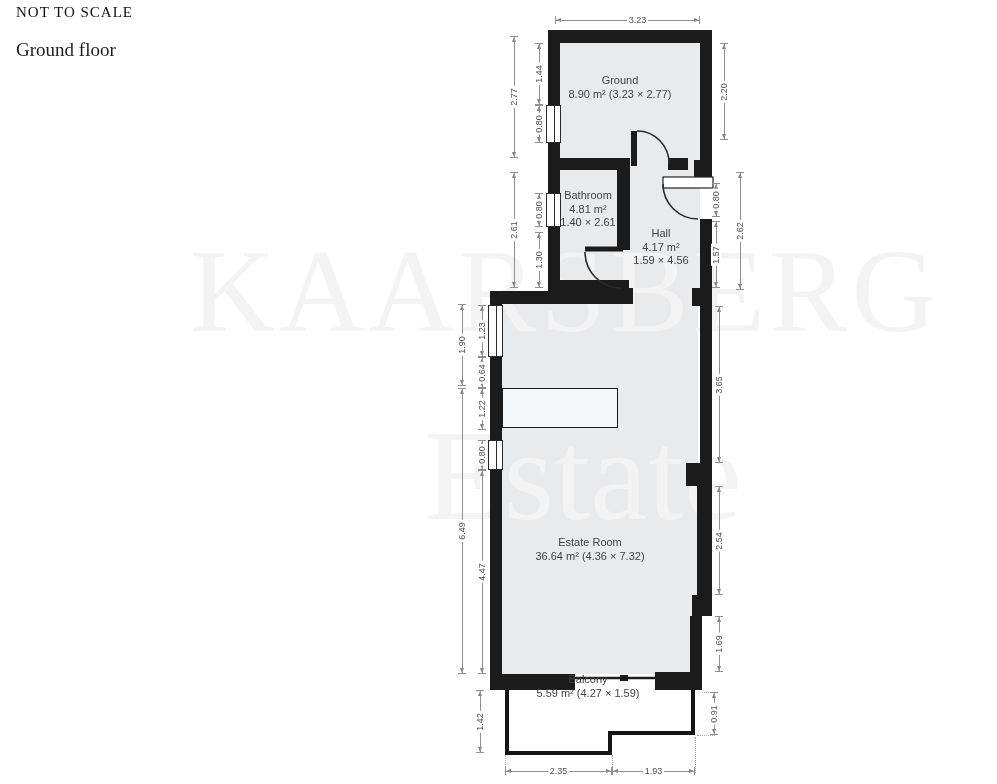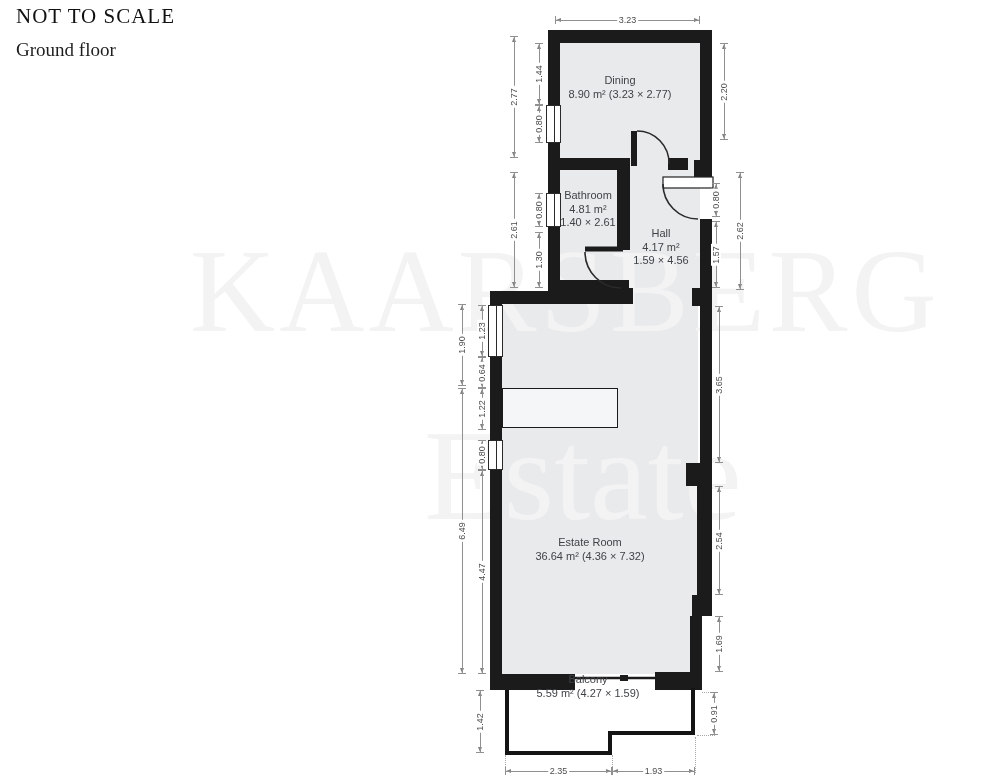--- a/index.html
+++ b/index.html
@@ -1,19 +1,19 @@
 <!DOCTYPE html>
 <html><head>
 <meta charset="utf-8">
 <style>
   html,body{margin:0;padding:0;background:#fff;}
   #canvas{position:relative;width:997px;height:784px;background:#fff;overflow:hidden;
           font-family:"Liberation Sans",sans-serif;}
   .hdr1{position:absolute;left:16px;top:4px;font-family:"Liberation Serif",serif;
-        font-size:21px;color:#111;letter-spacing:1px;z-index:7;}
+        font-size:15px;color:#111;letter-spacing:1px;z-index:7;}
   .hdr2{position:absolute;left:16px;top:39px;font-family:"Liberation Serif",serif;
         font-size:19px;color:#1d1d1d;z-index:7;}
   .wm{position:absolute;font-family:"Liberation Serif",serif;color:#f3f3f4;z-index:2;
       white-space:nowrap;user-select:none;pointer-events:none;}
   .wm1{left:190px;top:224px;font-size:118px;letter-spacing:4px;}
   .wm2{left:424px;top:400px;font-size:130px;}
   #plan{position:absolute;left:0;top:0;width:997px;height:784px;}
   .floor{position:absolute;background:#e9eaec;z-index:1;}
   .wall{position:absolute;background:#1b1b1b;z-index:3;}
   .bwall{position:absolute;background:#141414;z-index:3;}
@@ -264,21 +264,21 @@
         <div class="lab">1.69</div>
       </div>
       <div class="dim v" style="left: 709px; top: 692px; width: 10px; height: 43px;">
         <div class="tick" style="left: 1px; width: 8px; height: 1px; top: 0px;"></div>
         <div class="tick" style="left: 1px; width: 8px; height: 1px; top: 42px;"></div>
         <div class="arr" style="left: 2.5px; top: 1px; border-left: 2.5px solid transparent; border-right: 2.5px solid transparent; border-bottom: 5px solid rgb(128, 128, 128);"></div>
         <div class="arr" style="left: 2.5px; top: 37px; border-left: 2.5px solid transparent; border-right: 2.5px solid transparent; border-top: 5px solid rgb(128, 128, 128);"></div>
         <div class="line" style="left: 4.5px; top: 0px; width: 1px; height: 43px;"></div>
         <div class="lab">0.91</div>
       </div>
-      <div class="dim h" style="left: 555px; top: 15px; width: 145px; height: 10px;">
+      <div class="dim h" style="left: 555px; top: 15px; width: 145px; height: 10px; padding-left: 20px;">
         <div class="tick" style="top: 1px; height: 8px; width: 1px; left: 0px;"></div>
         <div class="tick" style="top: 1px; height: 8px; width: 1px; left: 144px;"></div>
         <div class="arr" style="top: 2.5px; left: 1px; border-top: 2.5px solid transparent; border-bottom: 2.5px solid transparent; border-right: 5px solid rgb(128, 128, 128);"></div>
         <div class="arr" style="top: 2.5px; left: 139px; border-top: 2.5px solid transparent; border-bottom: 2.5px solid transparent; border-left: 5px solid rgb(128, 128, 128);"></div>
         <div class="line" style="top: 4.5px; left: 0px; height: 1px; width: 145px;"></div>
         <div class="lab">3.23</div>
       </div>
       <div class="dim h" style="left: 505px; top: 766px; width: 107px; height: 10px;">
         <div class="tick" style="top: 1px; height: 8px; width: 1px; left: 0px;"></div>
         <div class="tick" style="top: 1px; height: 8px; width: 1px; left: 106px;"></div>
@@ -289,21 +289,21 @@
       </div>
       <div class="dim h" style="left: 612px; top: 766px; width: 83px; height: 10px;">
         <div class="tick" style="top: 1px; height: 8px; width: 1px; left: 0px;"></div>
         <div class="tick" style="top: 1px; height: 8px; width: 1px; left: 82px;"></div>
         <div class="arr" style="top: 2.5px; left: 1px; border-top: 2.5px solid transparent; border-bottom: 2.5px solid transparent; border-right: 5px solid rgb(128, 128, 128);"></div>
         <div class="arr" style="top: 2.5px; left: 77px; border-top: 2.5px solid transparent; border-bottom: 2.5px solid transparent; border-left: 5px solid rgb(128, 128, 128);"></div>
         <div class="line" style="top: 4.5px; left: 0px; height: 1px; width: 83px;"></div>
         <div class="lab">1.93</div>
       </div>
       <div class="roomlabel" style="left: 620px; top: 87px;">
-        <div class="">Dining</div>
+        <div class="">Ground</div>
         <div class="">8.90 m² (3.23 × 2.77)</div>
       </div>
       <div class="roomlabel" style="left: 588px; top: 209px;">
         <div class="">Bathroom</div>
         <div class="">4.81 m²</div>
         <div class="">1.40 × 2.61</div>
       </div>
       <div class="roomlabel" style="left: 661px; top: 247px;">
         <div class="">Hall</div>
         <div class="">4.17 m²</div>

